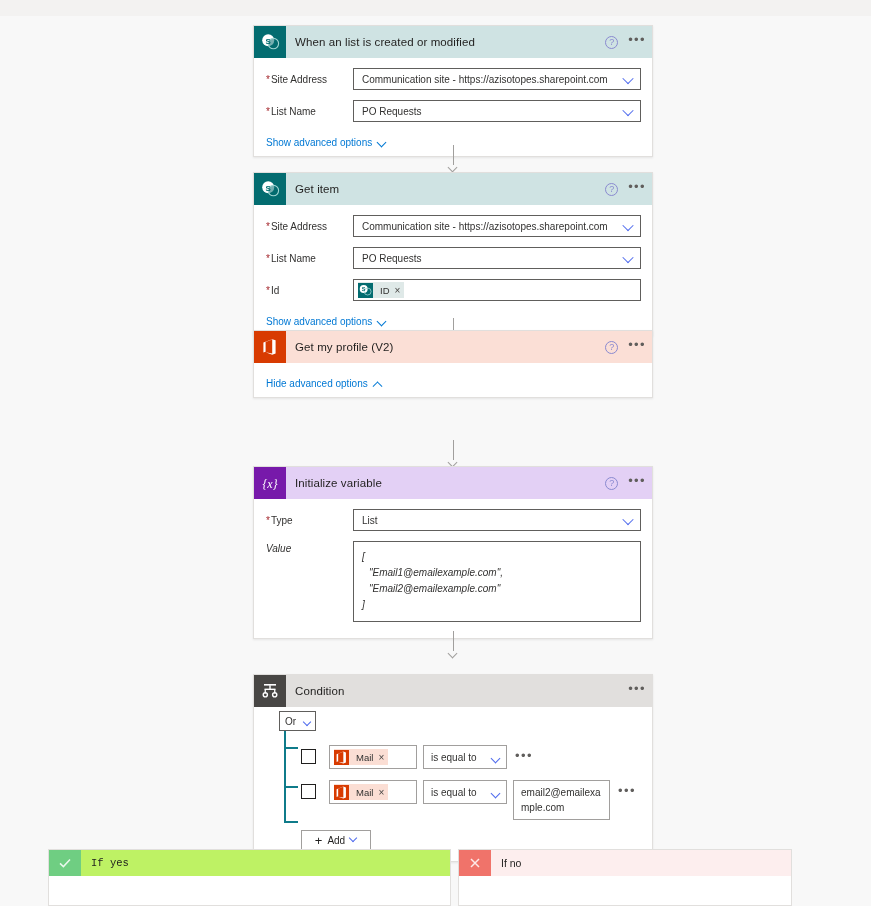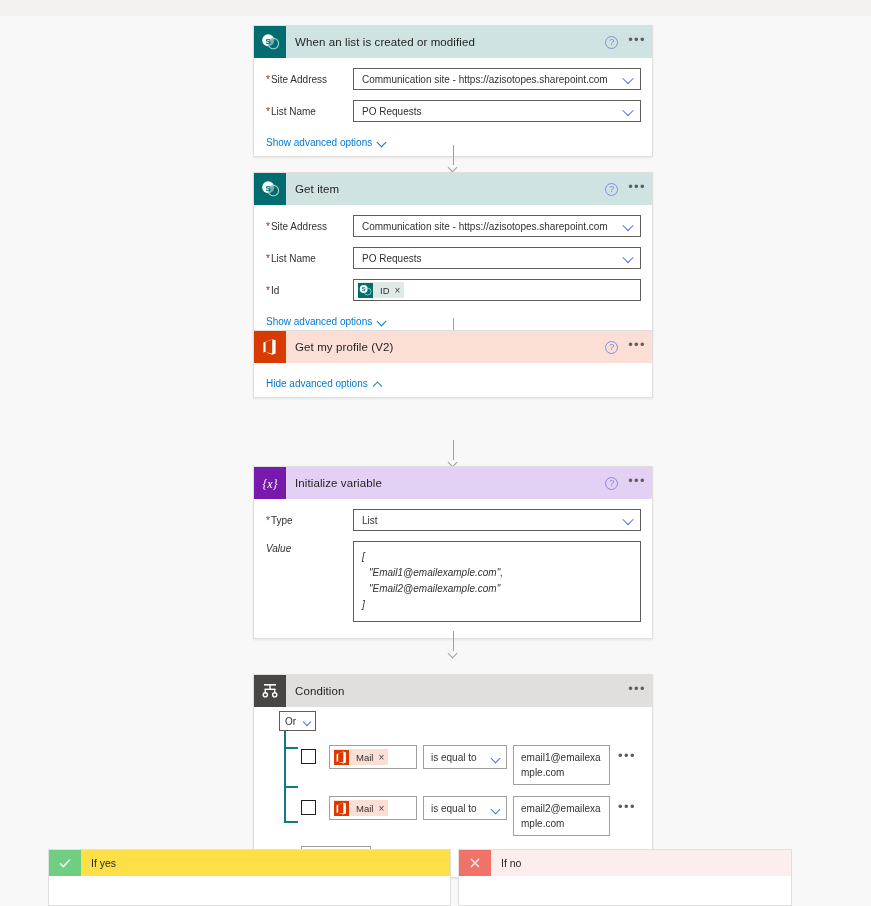--- a/index.html
+++ b/index.html
@@ -245,21 +245,21 @@
     position: absolute; top: 849px; height: 57px;
     background: #fff;
     border: 1px solid #e1dfdd;
   }
   .branch-head { height: 26px; display: flex; align-items: center; }
   .branch-ico {
     width: 32px; height: 26px; flex: 0 0 32px;
     display: flex; align-items: center; justify-content: center;
   }
   .branch-label { font-size: 10.5px; color: #201f1e; margin-left: 10px; }
-  .branch.yes .branch-head { background: #fde047; }
+  .branch.yes .branch-head { background: #bef264; font-family: Liberation Mono, monospace; }
   .branch.yes .branch-ico { background: #6fce82; }
   .branch.no .branch-head { background: #fdeeee; }
   .branch.no .branch-ico { background: #f0736a; }
 </style>
 </head>
 <body>
 
 <div id="canvas">
   <div class="topstrip"></div>
 
@@ -475,21 +475,20 @@
               </svg>
             </span>
             <span class="clabel">Mail</span>
             <span class="cx">×</span>
           </span>
         </div>
         <div class="copsel">
           <span>is equal to</span>
           <span class="chev3"></span>
         </div>
-        <div class="cval">email1@emailexample.com</div>
         <div class="rowdots">•••</div>
       </div>
 
       <div class="crow" style="margin-top:11px;">
         <div class="cbox"></div>
         <div class="cfield">
           <span class="chip o365">
             <span class="cico">
               <svg width="15" height="15" viewBox="0 0 18 18">
                   <rect width="18" height="18" fill="#d83b01"></rect>

